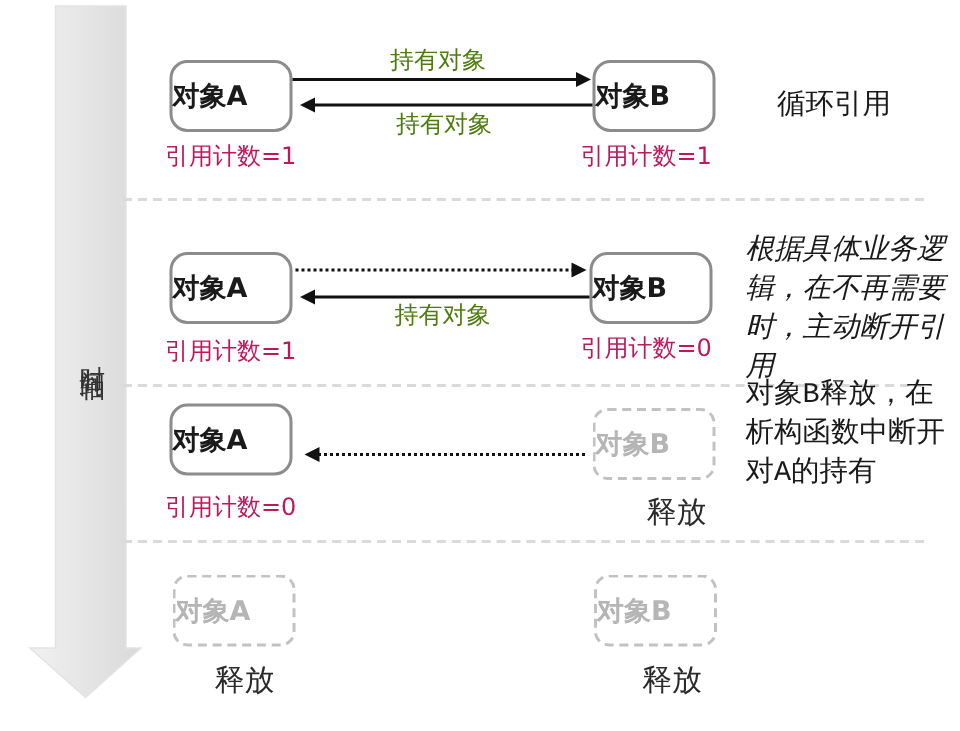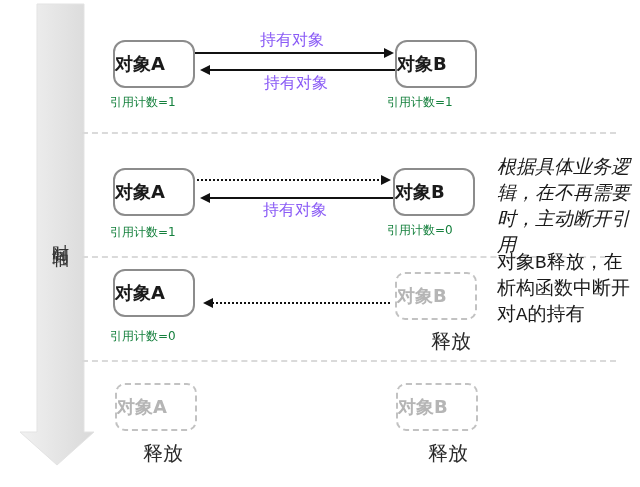--- a/index.html
+++ b/index.html
@@ -23,22 +23,22 @@
   .obox.released{
     border:2px dashed #c2c2c2;border-radius:10px;color:#b5b5b5;
   }
   
   .line{position:absolute;height:0;border-top:2px solid #111;}
   .line.dotted{border-top:2px dotted #111;}
   .ah{position:absolute;width:0;height:0;border-top:5px solid transparent;border-bottom:5px solid transparent;}
   .ah.right{border-left:10px solid #111;}
   .ah.left{border-right:10px solid #111;}
   
-  .hold-label{position:absolute;font-size:16px;color:#8b5cf6;text-align:center;}
-  .count{position:absolute;font-size:12px;color:#15803d;}
+  .hold-label{position:absolute;font-size:16px;color:#4d7c0f;text-align:center;}
+  .count{position:absolute;font-size:16px;color:#be185d;}
   .note{position:absolute;font-size:19px;line-height:26px;color:#1a1a1a;}
   .release{position:absolute;font-size:20px;color:#2b2b2b;text-align:right;}
   
   .sep{position:absolute;left:82px;width:534px;height:0;border-top:2px dashed #dadada;}
 </style>
 </head>
 <body>
 
 <div class="canvas">
 
@@ -67,20 +67,21 @@
   <div class="hold-label" style="left:197px;top:30px;width:190px;">持有对象</div>
   <div class="line" style="left:195px;top:52px;width:190px;"></div>
   <div class="ah right" style="left:384px;top:48px;"></div>
 
   <div class="line" style="left:203px;top:69px;width:192px;"></div>
   <div class="ah left" style="left:200px;top:65px;"></div>
   <div class="hold-label" style="left:200px;top:73px;width:192px;">持有对象</div>
 
   <div class="count" style="left:110px;top:94px;">引用计数=1</div>
   <div class="count" style="left:387px;top:94px;">引用计数=1</div>
+  <div class="note" style="left:518px;top:56px;width:110px;">循环引用</div>
 
   <div class="obox" style="left:113px;top:168px;">
     <span>对象A</span>
   </div>
   <div class="obox" style="left:393px;top:168px;">
     <span>对象B</span>
   </div>
 
   <div class="line dotted" style="left:197px;top:179px;width:186px;"></div>
   <div class="ah right" style="left:381px;top:175px;"></div>

